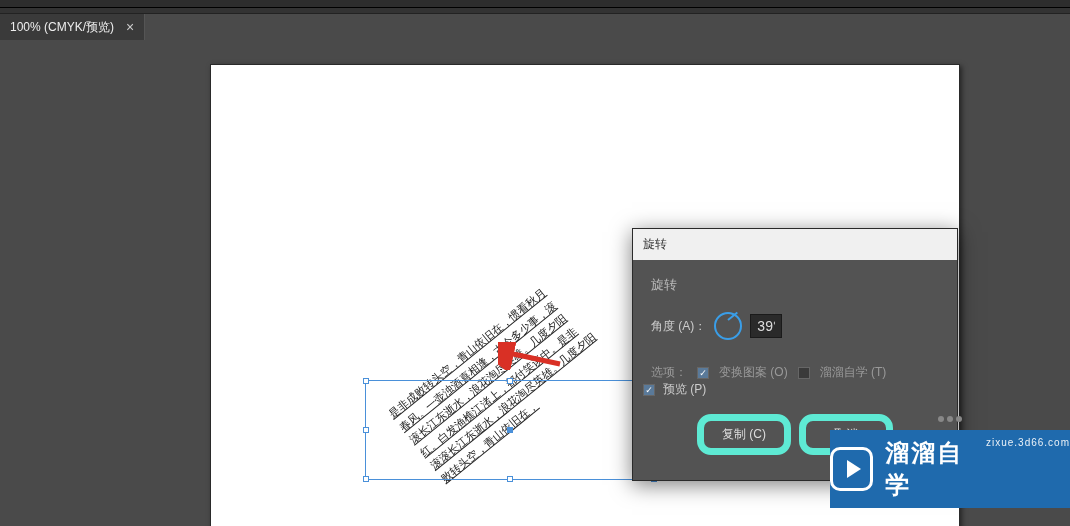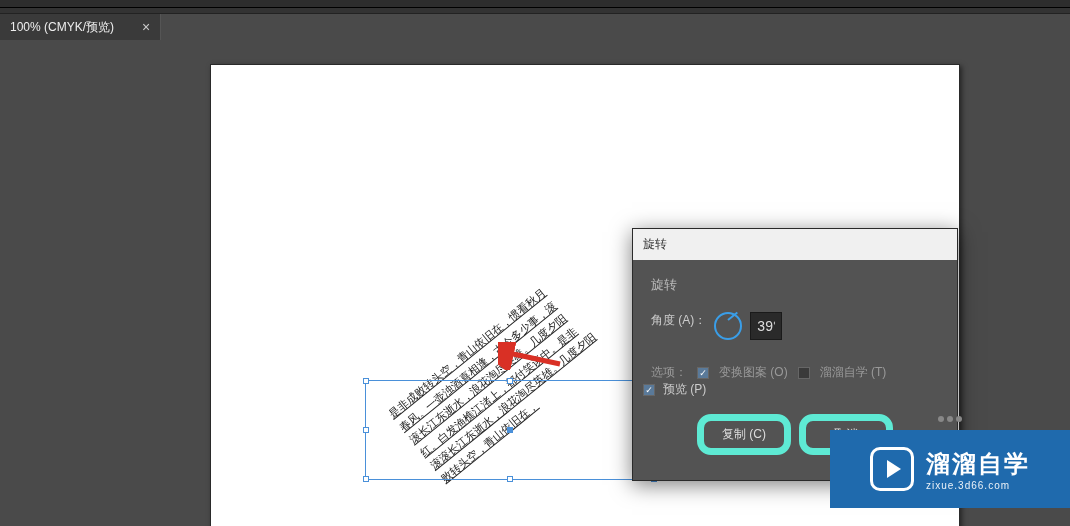--- a/index.html
+++ b/index.html
@@ -43,21 +43,21 @@
       display: flex;
       align-items: center;
     }
     .tab {
       background: #3a3a3a;
       color: #eee;
       font-size: 12px;
       padding: 5px 10px;
       display: flex;
       align-items: center;
-      gap: 28px;
+      gap: 12px;
       border-right: 1px solid #555;
     }
     .tab-close {
       color: #ccc;
       cursor: pointer;
       font-size: 14px;
       line-height: 1;
     }
     
     .workspace {
@@ -144,20 +144,21 @@
       color: #ccc;
       font-size: 12px;
     }
     .section-title {
       font-size: 13px;
       color: #bbb;
       margin-bottom: 18px;
     }
     .angle-row {
       display: flex;
+      align-items: center;
       gap: 8px;
       margin-bottom: 24px;
     }
     .angle-label {
       color: #ccc;
     }
     .angle-dial {
       width: 28px;
       height: 28px;
       border: 2px solid #3a9ee8;
@@ -254,21 +255,21 @@
       content: '';
       width: 0;
       height: 0;
       border-left: 14px solid #fff;
       border-top: 9px solid transparent;
       border-bottom: 9px solid transparent;
       margin-left: 4px;
     }
     .watermark-text {
       display: flex;
-      flex-direction: column;
+      flex-direction: row;
     }
     .wm-title {
       font-size: 24px;
       font-weight: bold;
       letter-spacing: 2px;
     }
     .wm-sub {
       font-size: 10px;
       letter-spacing: 1px;
       opacity: 0.9;

